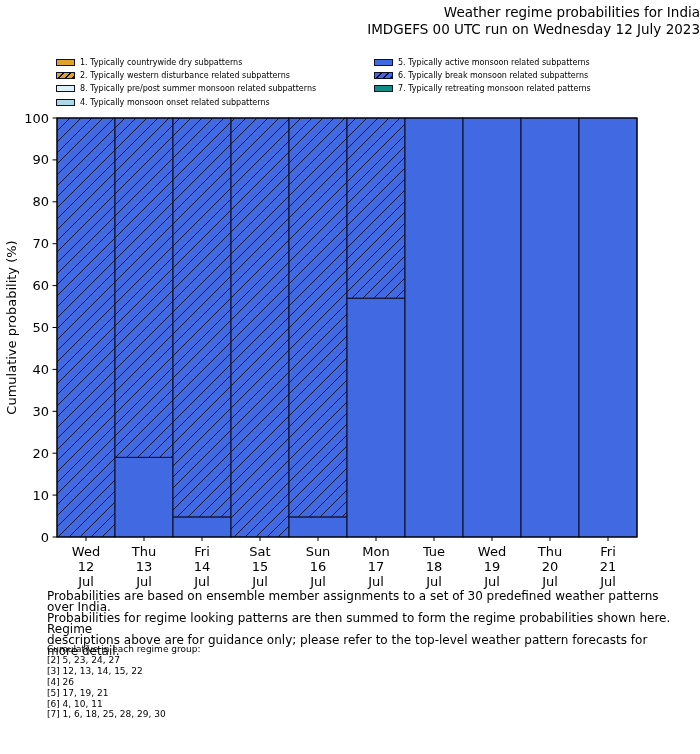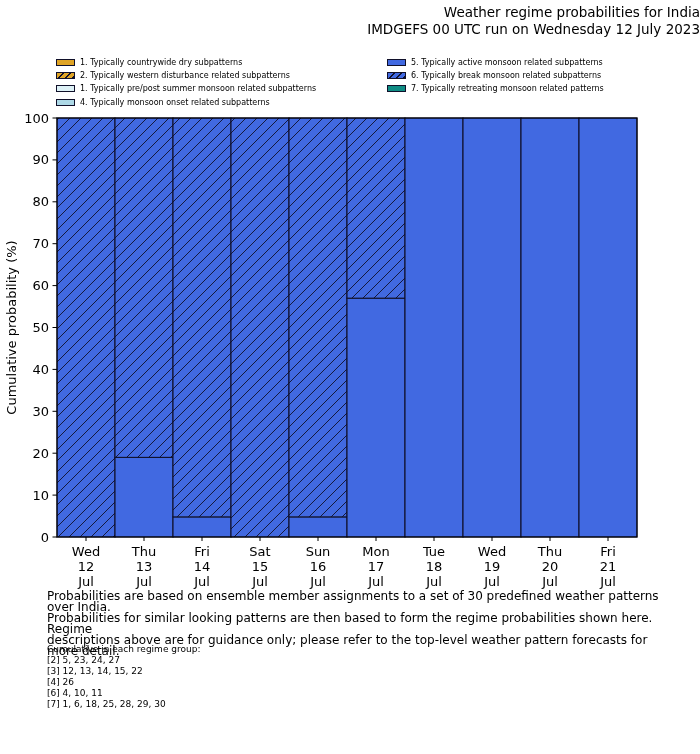--- a/index.html
+++ b/index.html
@@ -13,21 +13,21 @@
   }
   .title-block {
     position: absolute; top: 4px; left: 0; width: 700px;
     text-align: right; font-size: 13.5px; line-height: 17px; color: #000;
   }
   .legend {
     position: absolute; top: 56px; left: 0; width: 700px; font-size: 8px;
   }
   .legend-col { position: absolute; top: 0; }
   .legend-col-1 { left: 56px; }
-  .legend-col-2 { left: 387px; }
+  .legend-col-2 { left: 374px; }
   .legend-item { display: flex; align-items: center; height: 13.2px; }
   .legend-swatch {
     width: 19px; height: 7px; margin-right: 5px;
     border: 1px solid #10102a; box-sizing: border-box; flex: 0 0 auto;
   }
   .legend-label { white-space: nowrap; color: #000; }
   .chart-wrap { position: absolute; top: 100px; left: 0; width: 700px; height: 492px; }
   .footer-text {
     position: absolute; left: 47px; top: 591px; width: 630px;
     font-size: 12px; line-height: 11px; color: #000;
@@ -51,21 +51,21 @@
     <div class="legend-item">
       <span class="legend-swatch" style="background: rgb(223, 164, 37);"></span>
       <span class="legend-label">1. Typically countrywide dry subpatterns</span>
     </div>
     <div class="legend-item">
       <span class="legend-swatch" style="background: repeating-linear-gradient(135deg, rgb(223, 164, 37) 0px, rgb(223, 164, 37) 4px, rgb(16, 16, 42) 4px, rgb(16, 16, 42) 5px);"></span>
       <span class="legend-label">2. Typically western disturbance related subpatterns</span>
     </div>
     <div class="legend-item">
       <span class="legend-swatch" style="background: rgb(221, 241, 246);"></span>
-      <span class="legend-label">1. Typically pre/post summer monsoon related subpatterns</span>
+      <span class="legend-label">8. Typically pre/post summer monsoon related subpatterns</span>
     </div>
     <div class="legend-item">
       <span class="legend-swatch" style="background: rgb(173, 216, 230);"></span>
       <span class="legend-label">4. Typically monsoon onset related subpatterns</span>
     </div>
   </div>
   <div class="legend-col legend-col-2">
     <div class="legend-item">
       <span class="legend-swatch" style="background: rgb(65, 105, 225);"></span>
       <span class="legend-label">5. Typically active monsoon related subpatterns</span>
@@ -190,24 +190,25 @@
         <line x1="608" y1="437" x2="608" y2="441" stroke="#000" stroke-width="1"></line>
         <text x="608" y="456" text-anchor="middle" font-size="13px" fill="#000">Fri</text>
         <text x="608" y="471" text-anchor="middle" font-size="13px" fill="#000">21</text>
         <text x="608" y="486" text-anchor="middle" font-size="13px" fill="#000">Jul</text>
       </g>
     </svg>
 </div>
 
 <div class="footer-text">
   <div>Probabilities are based on ensemble member assignments to a set of 30 predefined weather patterns over India.</div>
-  <div>Probabilities for similar looking patterns are then based to form the regime probabilities shown here. Regime</div>
+  <div>Probabilities for regime looking patterns are then summed to form the regime probabilities shown here. Regime</div>
   <div>descriptions above are for guidance only; please refer to the top-level weather pattern forecasts for more detail.</div>
 </div>
 
 <div class="subpatterns">
   <div>Cumulative in each regime group:</div>
   <div>[2] 5, 23, 24, 27</div>
   <div>[3] 12, 13, 14, 15, 22</div>
   <div>[4] 26</div>
+  <div>[5] 17, 19, 21</div>
   <div>[6] 4, 10, 11</div>
   <div>[7] 1, 6, 18, 25, 28, 29, 30</div>
 </div>
 
 </body></html>

